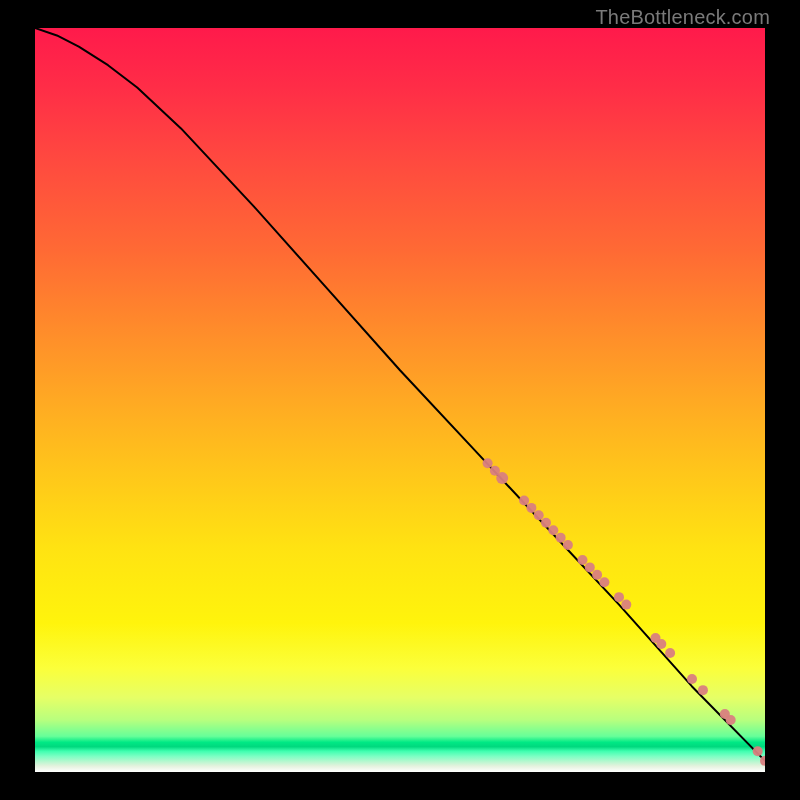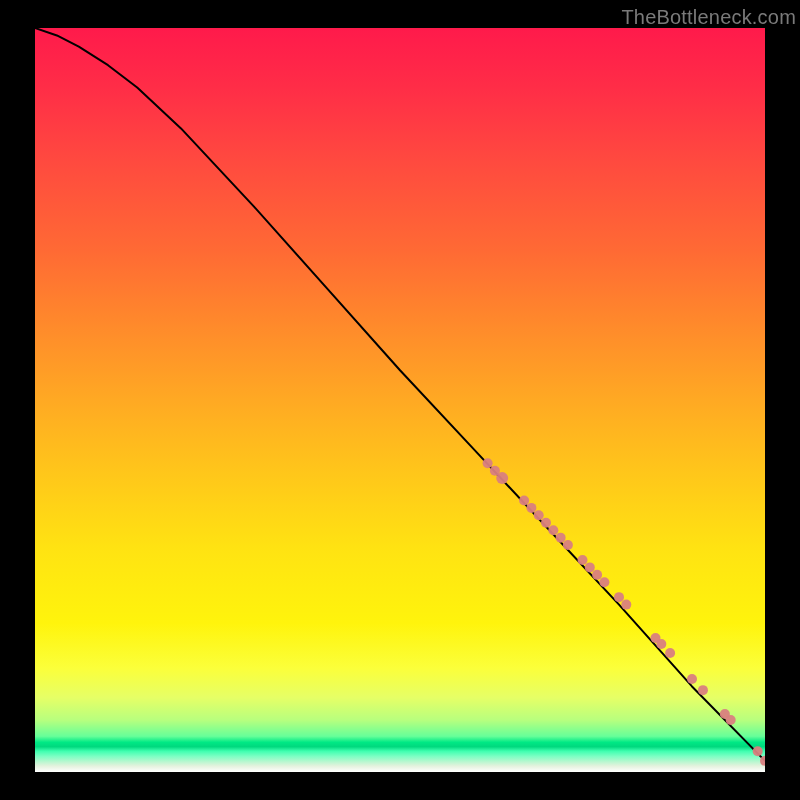--- a/index.html
+++ b/index.html
@@ -42,21 +42,21 @@
       #3fffb0 97.2%,
       #7dffc4 97.9%,
       #b7f7cf 98.6%,
       #e4f2de 99.2%,
       #ffffff 100%
     );
   }
   .attrib {
     position: absolute;
     top: 6px;
-    right: 4px;
+    right: 30px;
     color: #7a7a7a;
     font-size: 20px;
     font-weight: 500;
     letter-spacing: 0.2px;
   }
   .overlay {
     position: absolute;
     left: 0;
     top: 0;
     width: 730px;

